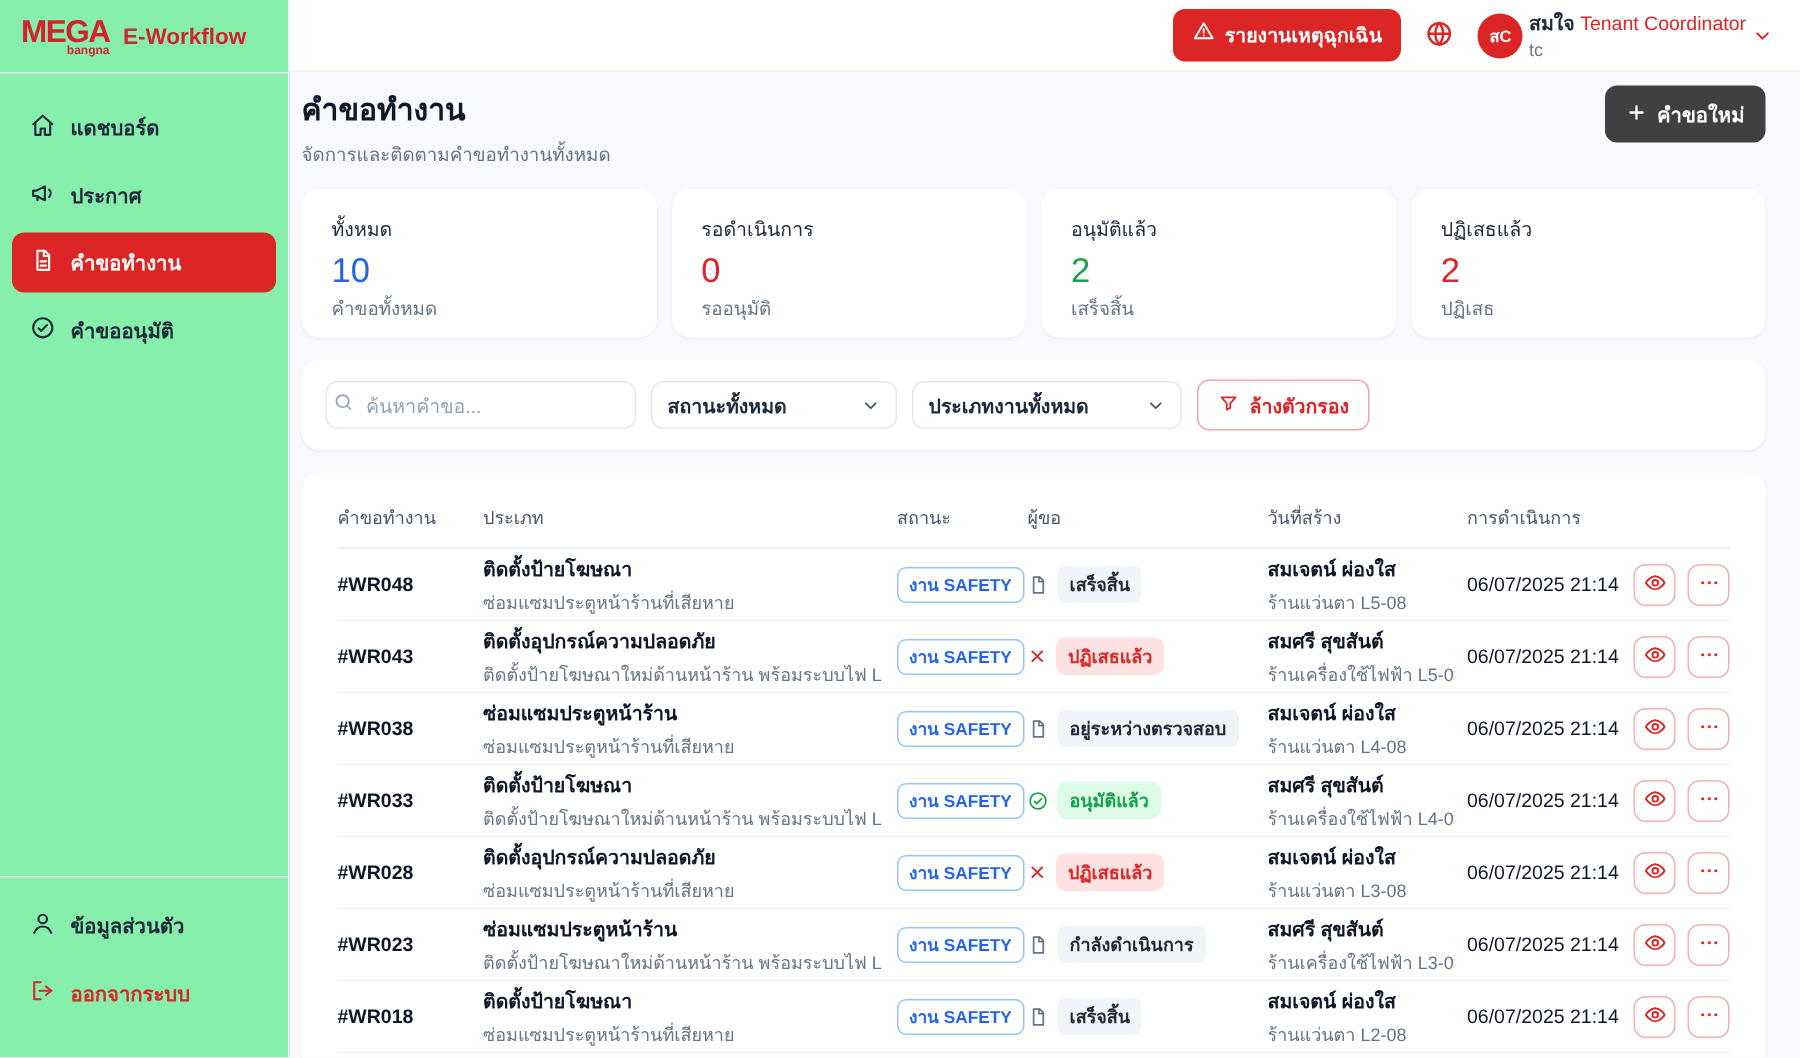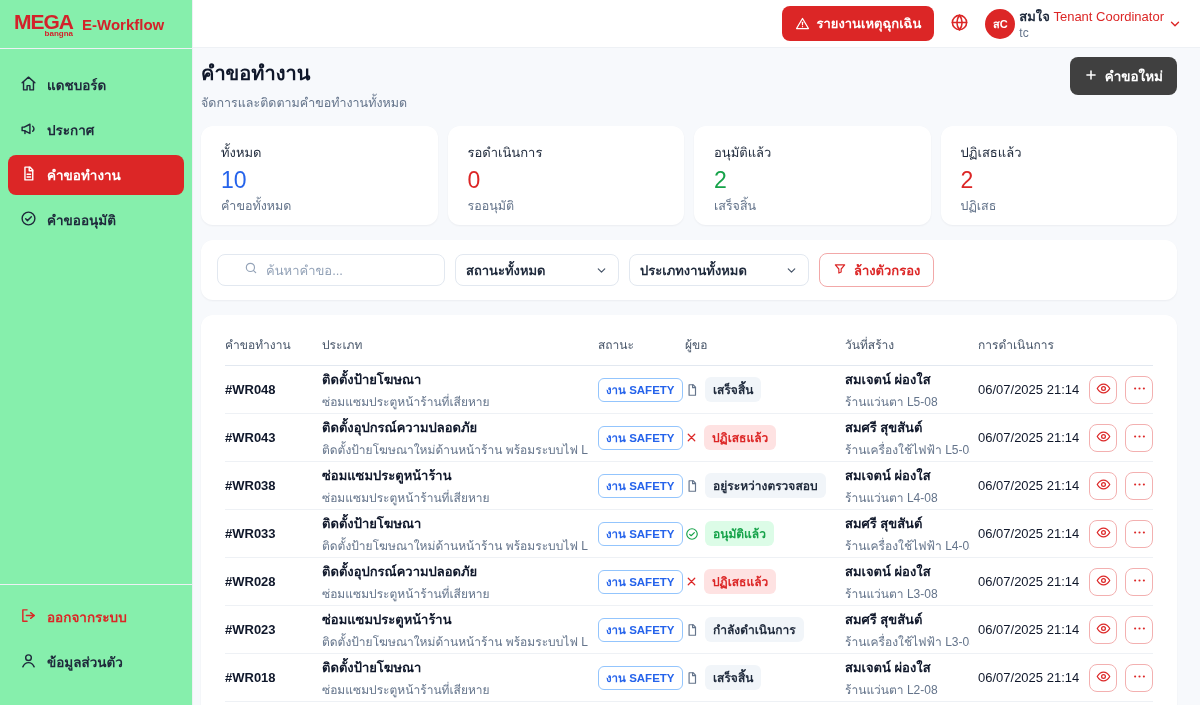--- a/index.html
+++ b/index.html
@@ -17,21 +17,21 @@
   .nav { padding:16px 8px 0; }
   .nav-item { display:flex; align-items:center; gap:10px; padding:9px 12px; border-radius:8px; margin-bottom:5px; font-size:13.5px; font-weight:bold; color:#1e293b; cursor:pointer; }
   .nav-item svg { flex:0 0 auto; }
   .nav-item.active { background:#dc2626; color:#fff; }
   .sidebar-footer { margin-top:auto; border-top:1px solid #eef1f5; padding:12px 8px 18px; }
   .nav-item.logout { color:#dc2626; }
 
   
   .main { flex:1; display:flex; flex-direction:column; min-width:0; }
   .topbar { height:48px; min-height:48px; background:#fff; border-bottom:1px solid #eef1f5; display:flex; align-items:center; justify-content:flex-end; gap:16px; padding:0 18px; }
-  .emergency-btn { display:flex; align-items:flex-end; gap:7px; background:#dc2626; color:#fff; border:none; border-radius:8px; padding:7px 13px; font-size:13px; font-weight:bold; cursor:pointer; font-family:inherit; }
+  .emergency-btn { display:flex; align-items:flex-start; gap:7px; background:#dc2626; color:#fff; border:none; border-radius:8px; padding:7px 13px; font-size:13px; font-weight:bold; cursor:pointer; font-family:inherit; }
   .globe-btn { background:none; border:none; color:#dc2626; display:flex; cursor:pointer; }
   .user-chip { display:flex; align-items:center; gap:4px; cursor:pointer; }
   .avatar { width:30px; height:30px; border-radius:50%; background:#dc2626; color:#fff; font-size:11px; font-weight:bold; display:flex; align-items:center; justify-content:center; }
   .user-lines { line-height:1.25; }
   .user-top { font-size:13px; white-space:nowrap; }
   .user-top .uname { color:#1e293b; font-weight:bold; }
   .user-top .urole { color:#dc2626; }
   .user-sub { font-size:12px; color:#64748b; }
   .chev { color:#dc2626; display:flex; }
 
@@ -43,21 +43,21 @@
   .new-btn { display:flex; align-items:center; gap:7px; background:#404040; color:#fff; border:none; border-radius:8px; padding:8px 14px; font-size:13.5px; font-weight:bold; cursor:pointer; font-family:inherit; }
 
   .stats { display:grid; grid-template-columns:repeat(4,1fr); gap:10px; margin-bottom:15px; }
   .stat-card { background:#fff; border-radius:12px; padding:16px 20px; height:99px; box-shadow:0 1px 2px rgba(16,24,40,.05); }
   .stat-title { font-size:13px; font-weight:normal; color:#1e293b; }
   .stat-value { font-size:23px; font-weight:normal; margin:4px 0 2px; }
   .stat-value.blue { color:#2563eb; } .stat-value.red { color:#dc2626; } .stat-value.green { color:#16a34a; }
   .stat-caption { font-size:12.5px; color:#64748b; }
 
   .filter-card { background:#fff; border-radius:12px; padding:13px 16px; display:flex; gap:10px; align-items:center; margin-bottom:15px; box-shadow:0 1px 2px rgba(16,24,40,.05); }
-  .search-box { width:228px; height:32px; border:1px solid #e2e8f0; border-radius:8px; display:flex; align-items:center; gap:8px; padding:0 26px; color:#94a3b8; }
+  .search-box { width:207px; height:32px; border:1px solid #e2e8f0; border-radius:8px; display:flex; align-items:center; gap:8px; padding:0 4px; color:#94a3b8; }
   .search-box input { border:none; outline:none; flex:1; font-size:13px; font-family:inherit; color:#1e293b; min-width:0; }
   .search-box input::placeholder { color:#94a3b8; }
   .select { height:32px; border:1px solid #e2e8f0; border-radius:8px; display:flex; align-items:center; justify-content:space-between; gap:8px; padding:0 10px; font-size:13px; font-weight:bold; color:#1e293b; cursor:pointer; background:#fff; }
   .select.w1 { width:164px; } .select.w2 { width:180px; }
   .select .chev2 { color:#475569; display:flex; }
   .clear-btn { display:flex; align-items:center; gap:7px; height:34px; padding:0 13px; background:#fff; border:1px solid #f2a8a8; border-radius:8px; color:#dc2626; font-size:13px; font-weight:bold; cursor:pointer; font-family:inherit; }
 
   
   .table-card { background:#fff; border-radius:12px 12px 0 0; padding:6px 24px 0; box-shadow:0 1px 2px rgba(16,24,40,.05); height:430px; }
   .tgrid { display:grid; grid-template-columns:97px 276px 87px 160px 133px 110px 1fr; align-items:center; }
@@ -122,34 +122,34 @@
       </div>
       <div class="nav-item">
         <span><svg width="17" height="17" viewBox="0 0 24 24" fill="none" stroke="currentColor" stroke-width="2" stroke-linecap="round" stroke-linejoin="round">
               <circle cx="12" cy="12" r="9"></circle>
               <path d="m8 12.5 2.5 2.5L16 9.5"></path>
             </svg></span>
         <span>คำขออนุมัติ</span>
       </div>
     </nav>
     <div class="sidebar-footer">
+      <div class="nav-item">
+        <span><svg width="17" height="17" viewBox="0 0 24 24" fill="none" stroke="currentColor" stroke-width="2" stroke-linecap="round" stroke-linejoin="round">
+              <circle cx="12" cy="8" r="4"></circle>
+              <path d="M4 21c1.6-4 4.6-6 8-6s6.4 2 8 6"></path>
+            </svg></span>
+        <span>ข้อมูลส่วนตัว</span>
+      </div>
       <div class="nav-item logout">
         <span><svg width="17" height="17" viewBox="0 0 24 24" fill="none" stroke="currentColor" stroke-width="2" stroke-linecap="round" stroke-linejoin="round">
               <path d="M10 4H4v16h6"></path>
               <path d="m15 8 5 4-5 4"></path>
               <path d="M9 12h11"></path>
             </svg></span>
         <span>ออกจากระบบ</span>
-      </div>
-      <div class="nav-item">
-        <span><svg width="17" height="17" viewBox="0 0 24 24" fill="none" stroke="currentColor" stroke-width="2" stroke-linecap="round" stroke-linejoin="round">
-              <circle cx="12" cy="8" r="4"></circle>
-              <path d="M4 21c1.6-4 4.6-6 8-6s6.4 2 8 6"></path>
-            </svg></span>
-        <span>ข้อมูลส่วนตัว</span>
       </div>
     </div>
   </aside>
 
   <div class="main">
     <header class="topbar">
       <button class="emergency-btn">
         <span><svg width="15" height="15" viewBox="0 0 24 24" fill="none" stroke="currentColor" stroke-width="2" stroke-linecap="round" stroke-linejoin="round">
               <path d="M12 4 21.5 20h-19z"></path>
               <path d="M12 10v4"></path>

